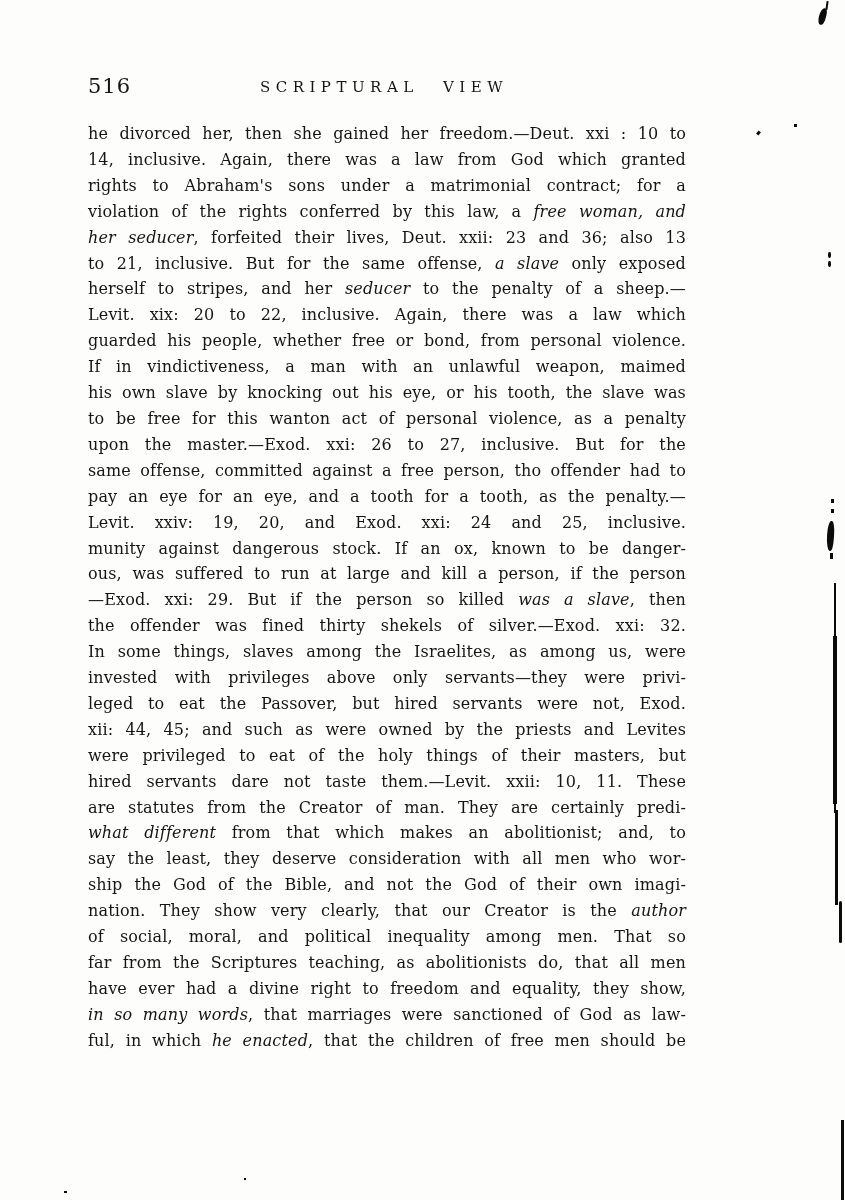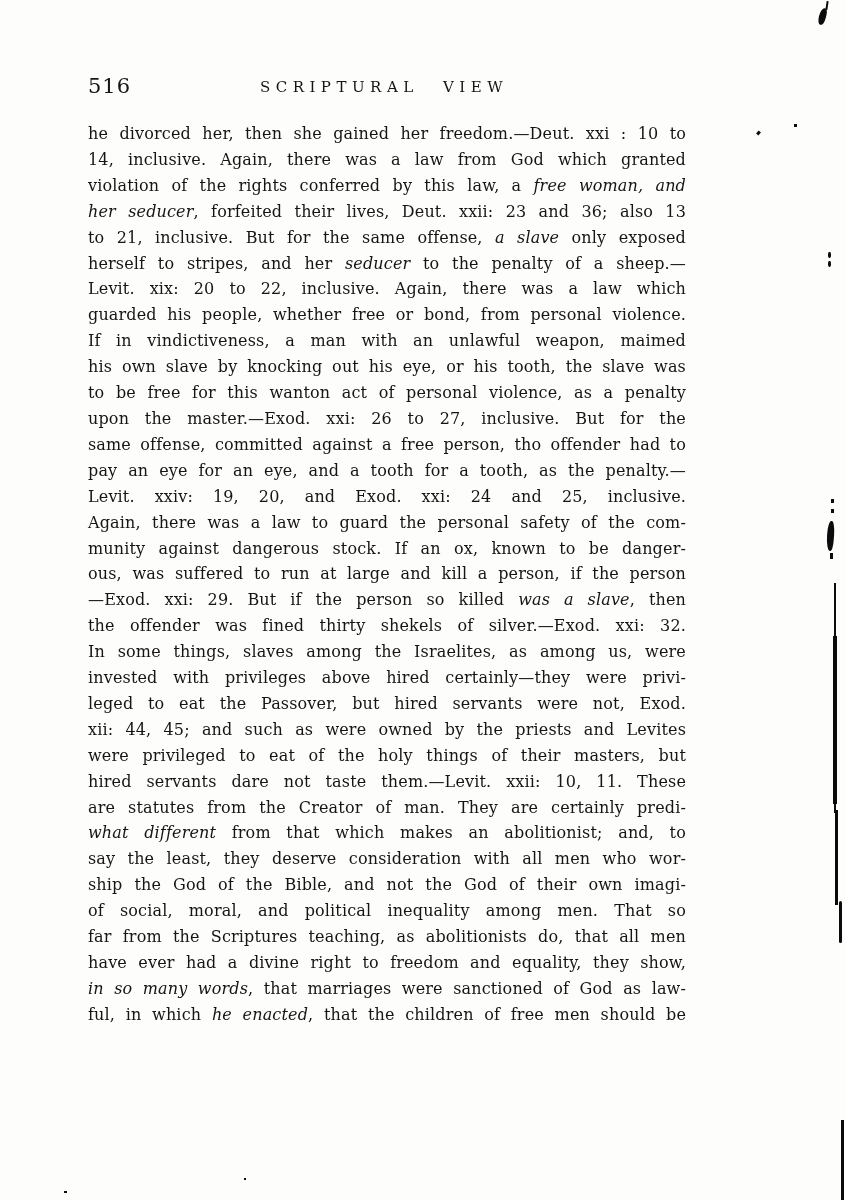--- a/index.html
+++ b/index.html
@@ -65,48 +65,49 @@
 <div class="page">
 
   <div class="header">
     <div class="page-number">516</div>
     <div class="page-title">SCRIPTURAL VIEW</div>
   </div>
 
   <div class="text-block">
       <div class="line"><span>he divorced her, then she gained her freedom.—Deut. xxi : 10 to</span></div>
       <div class="line"><span>14, inclusive. Again, there was a law from God which granted</span></div>
+      <div class="line"><span>rights to Abraham's sons under a matrimonial contract; for a</span></div>
       <div class="line"><span>violation of the rights conferred by this law, a </span><em>free woman, and</em></div>
       <div class="line"><em>her seducer</em><span>, forfeited their lives, Deut. xxii: 23 and 36; also 13</span></div>
       <div class="line"><span>to 21, inclusive. But for the same offense, </span><em>a slave</em><span> only exposed</span></div>
       <div class="line"><span>herself to stripes, and her </span><em>seducer</em><span> to the penalty of a sheep.—</span></div>
       <div class="line"><span>Levit. xix: 20 to 22, inclusive. Again, there was a law which</span></div>
       <div class="line"><span>guarded his people, whether free or bond, from personal violence.</span></div>
       <div class="line"><span>If in vindictiveness, a man with an unlawful weapon, maimed</span></div>
       <div class="line"><span>his own slave by knocking out his eye, or his tooth, the slave was</span></div>
       <div class="line"><span>to be free for this wanton act of personal violence, as a penalty</span></div>
       <div class="line"><span>upon the master.—Exod. xxi: 26 to 27, inclusive. But for the</span></div>
       <div class="line"><span>same offense, committed against a free person, tho offender had to</span></div>
       <div class="line"><span>pay an eye for an eye, and a tooth for a tooth, as the penalty.—</span></div>
       <div class="line"><span>Levit. xxiv: 19, 20, and Exod. xxi: 24 and 25, inclusive.</span></div>
-      <div class="line"><span>Again, there was a law to guard the personal safety of the com-</span></div>
       <div class="line"><span>munity against dangerous stock. If an ox, known to be danger-</span></div>
       <div class="line"><span>ous, was suffered to run at large and kill a person, if the person</span></div>
       <div class="line"><span>—Exod. xxi: 29. But if the person so killed </span><em>was a slave</em><span>, then</span></div>
       <div class="line"><span>the offender was fined thirty shekels of silver.—Exod. xxi: 32.</span></div>
       <div class="line"><span>In some things, slaves among the Israelites, as among us, were</span></div>
-      <div class="line"><span>invested with privileges above hired certainly—they were privi-</span></div>
+      <div class="line"><span>invested with privileges above only servants—they were privi-</span></div>
       <div class="line"><span>leged to eat the Passover, but hired servants were not, Exod.</span></div>
       <div class="line"><span>xii: 44, 45; and such as were owned by the priests and Levites</span></div>
       <div class="line"><span>were privileged to eat of the holy things of their masters, but</span></div>
       <div class="line"><span>hired servants dare not taste them.—Levit. xxii: 10, 11. These</span></div>
       <div class="line"><span>are statutes from the Creator of man. They are certainly predi-</span></div>
       <div class="line"><em>what different</em><span> from that which makes an abolitionist; and, to</span></div>
       <div class="line"><span>say the least, they deserve consideration with all men who wor-</span></div>
       <div class="line"><span>ship the God of the Bible, and not the God of their own imagi-</span></div>
+      <div class="line"><span>nation. They show very clearly, that our Creator is the </span><em>author</em></div>
       <div class="line"><span>of social, moral, and political inequality among men. That so</span></div>
       <div class="line"><span>far from the Scriptures teaching, as abolitionists do, that all men</span></div>
       <div class="line"><span>have ever had a divine right to freedom and equality, they show,</span></div>
       <div class="line"><em>in so many words</em><span>, that marriages were sanctioned of God as law-</span></div>
       <div class="line"><span>ful, in which </span><em>he enacted</em><span>, that the children of free men should be</span></div>
     </div>
 
   <div class="artifact a-tick-top"></div>
   <div class="artifact a-blob-top"></div>
   <div class="artifact a-dot-1"></div>

